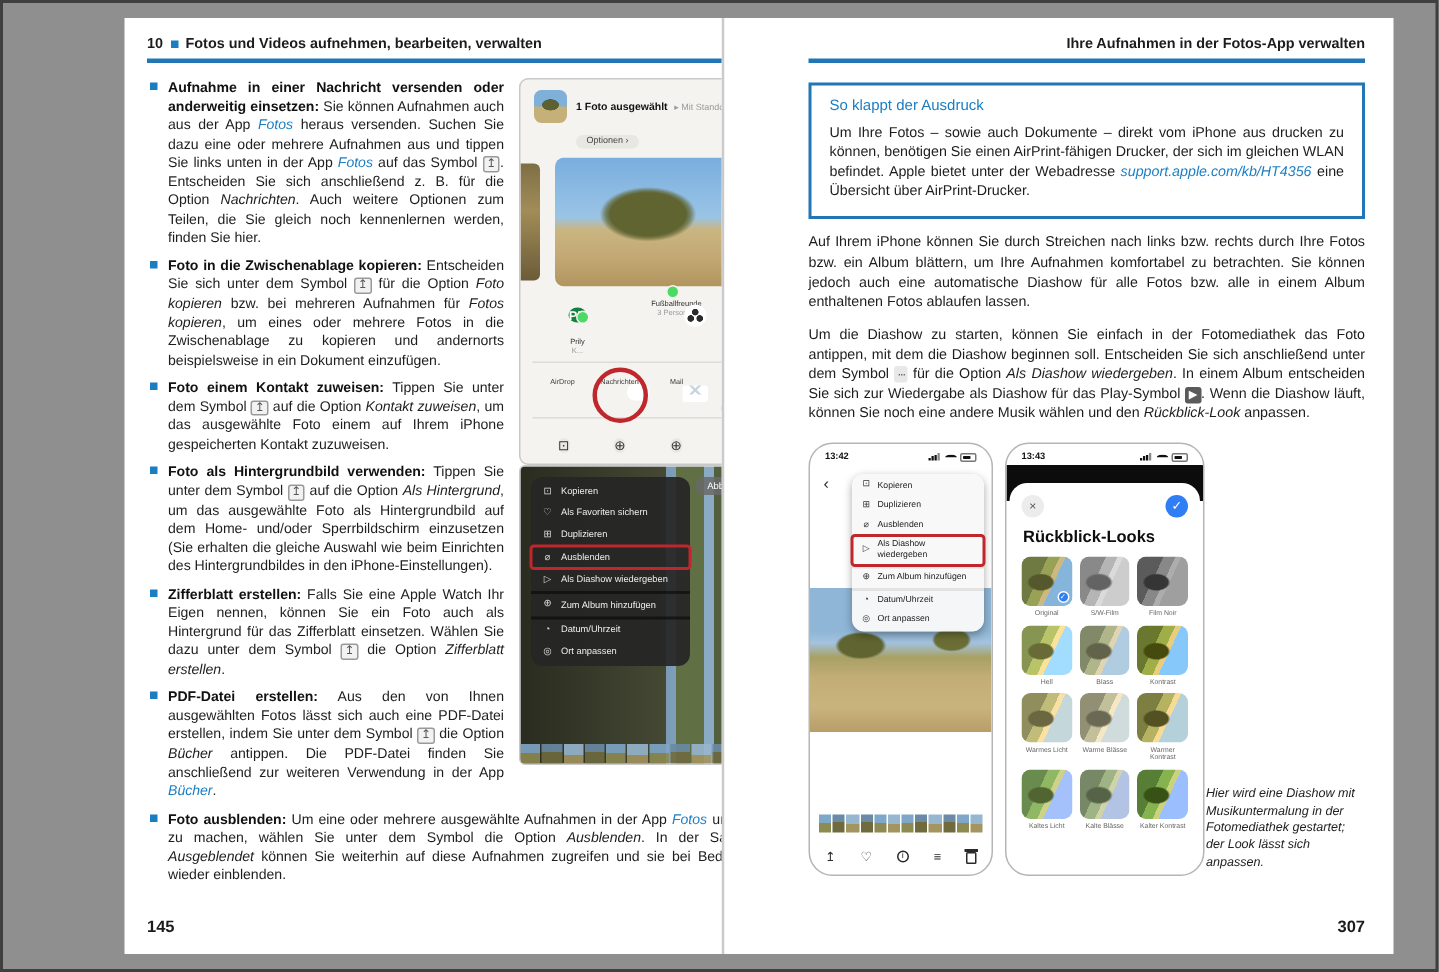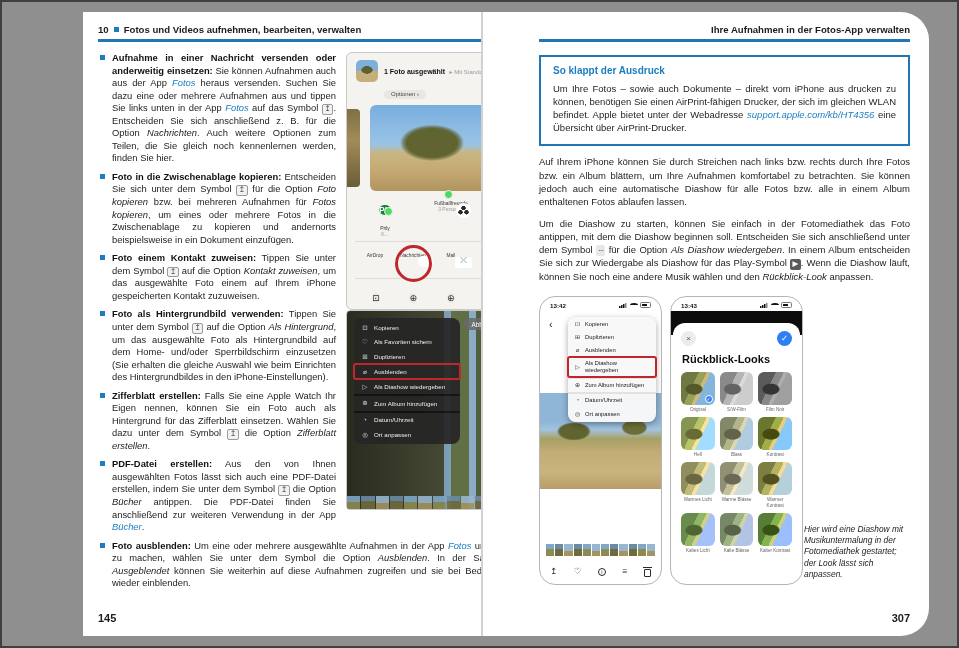--- a/index.html
+++ b/index.html
@@ -1,20 +1,20 @@
 <!DOCTYPE html>
 <html style="--accent: #1b7ec2; --rule: #2376b5;"><head>
 <meta charset="utf-8">
 <style>
   html,body{margin:0;padding:0;background:#6e6e6e;font-family:"Liberation Sans","DejaVu Sans",sans-serif;}
   *{box-sizing:border-box;}
   .spread{position:relative;width:959px;height:648px;background:#8f8f8f;border:2px solid #3f3f3f;overflow:hidden;}
   .page{position:absolute;top:10px;bottom:10px;width:447px;background:#ffffff;}
   .page.left{left:33px;margin-left:48px;}
-  .page.right{left:480px;border-radius:28px;}
+  .page.right{left:480px;}
   .spine{position:absolute;left:479px;top:10px;bottom:10px;width:2px;background:linear-gradient(90deg,#e6e6e6,#bdbdbd,#e6e6e6);}
 
   
   .runhead{display:flex;align-items:baseline;gap:5px;font-size:9.6px;font-weight:bold;color:#1c1c1c;}
   .runhead.rt{justify-content:flex-end;}
   .hd-square{width:5px;height:5px;background:var(--accent,#1b7ec2);align-self:center;}
   .rule{height:3px;background:var(--rule,#2376b5);margin-top:4px;}
 
   .pagenum{position:absolute;bottom:12px;font-size:11px;font-weight:bold;color:#1c1c1c;}
   .pagenum.pl{left:15px;} .pagenum.pr{right:19px;}
@@ -108,21 +108,21 @@
   .dmenu .mi{display:flex;align-items:center;gap:5px;padding:3.5px 7px;color:#ededed;font-size:6.2px;line-height:1.2;}
   .dmenu .mi .mic{flex:none;width:8px;color:#d8d8d8;font-size:6.5px;text-align:center;}
   .dmenu .mi.sep{border-top:2.5px solid rgba(0,0,0,.5);}
   .dmenu .mi.hl{outline:2px solid #c0272d;outline-offset:-1px;border-radius:2px;}
   .cancel-pill{position:absolute;top:7px;right:7px;background:rgba(105,105,105,.85);color:#fff;
     font-size:6.3px;padding:2.5px 8px;border-radius:5px;}
 
   
   .rp-inner{position:absolute;inset:12px 19px 10px 57px;}
   .infobox{margin-top:13px;border:2px solid var(--rule,#2e7fbe);padding:8px 12px 10px;}
-  .infobox-title{font-size:10px;font-weight:bold;color:var(--accent,#1b7ec2);}
+  .infobox-title{font-size:10px;font-weight:normal;color:var(--accent,#1b7ec2);}
   .infobox-body{font-size:9.5px;line-height:1.38;color:#1d1d1d;text-align:justify;margin-top:6px;}
   .sec-head{margin-top:16px;font-size:13.5px;font-weight:bold;color:var(--accent,#1b7ec2);letter-spacing:.2px;}
   .para{font-size:9.5px;line-height:1.38;color:#1d1d1d;text-align:justify;margin-top:9px;}
 
   .phones{position:relative;margin-top:13px;height:292px;}
   .phone{position:absolute;top:0;height:289px;background:#fff;border:1.5px solid #b5b5b5;border-radius:16px;overflow:hidden;}
   .phoneA{left:0;width:123px;}
   .phoneB{left:131px;width:133px;}
   .statusbar{position:relative;display:flex;justify-content:space-between;align-items:center;padding:5px 10px 2px;z-index:5;}
   .st-time{font-size:6.2px;font-weight:bold;color:#111;}

